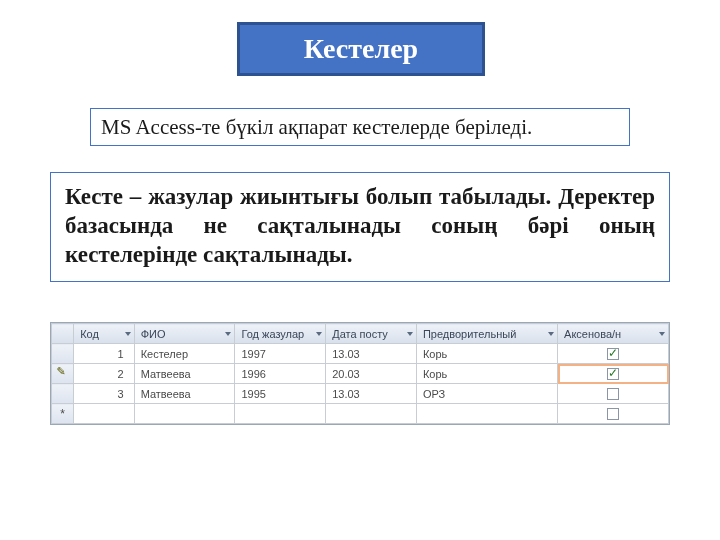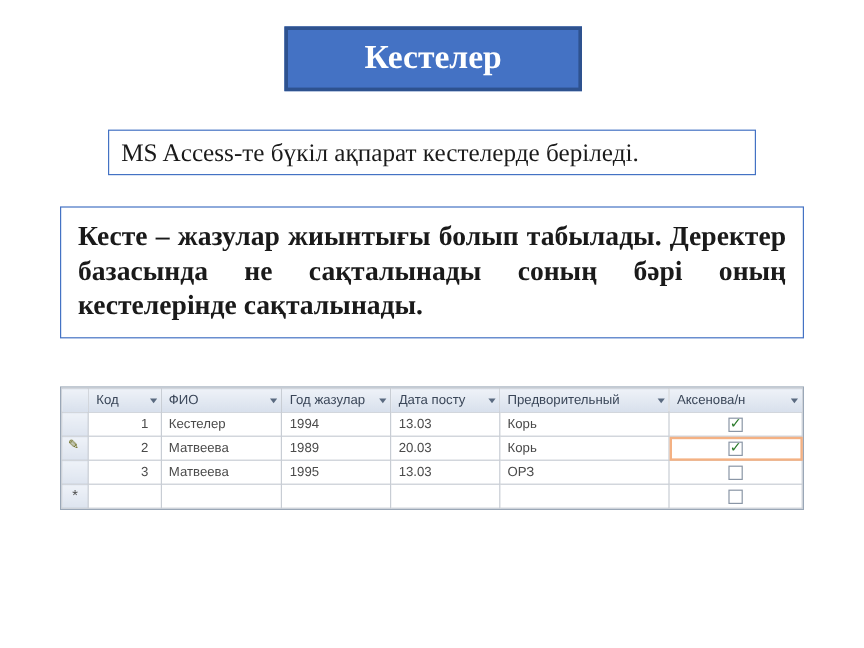--- a/index.html
+++ b/index.html
@@ -221,30 +221,30 @@
         <th><span>Предворительный</span><span class="drop"></span></th>
         <th><span>Аксенова/н</span><span class="drop"></span></th>
       </tr>
     </thead>
     <tbody>
 
     <tr>
           <td class="selector"></td>
           <td class="id-cell">1</td>
           <td>Кестелер</td>
-          <td>1994</td>
+          <td>1997</td>
           <td>13.03</td>
           <td>Корь</td>
           <td class="chk-cell"><span class="chk checked"></span></td>
         </tr>
         <tr>
           <td class="selector"><span class="row-pencil"></span></td>
           <td class="id-cell">2</td>
           <td>Матвеева</td>
-          <td>1989</td>
+          <td>1996</td>
           <td>20.03</td>
           <td>Корь</td>
           <td class="chk-cell edit"><span class="chk checked"></span></td>
         </tr>
         <tr>
           <td class="selector"></td>
           <td class="id-cell">3</td>
           <td>Матвеева</td>
           <td>1995</td>
           <td>13.03</td>

